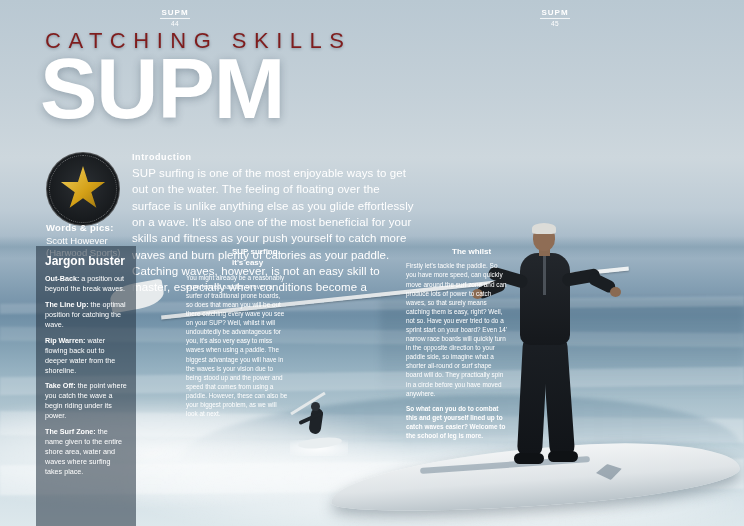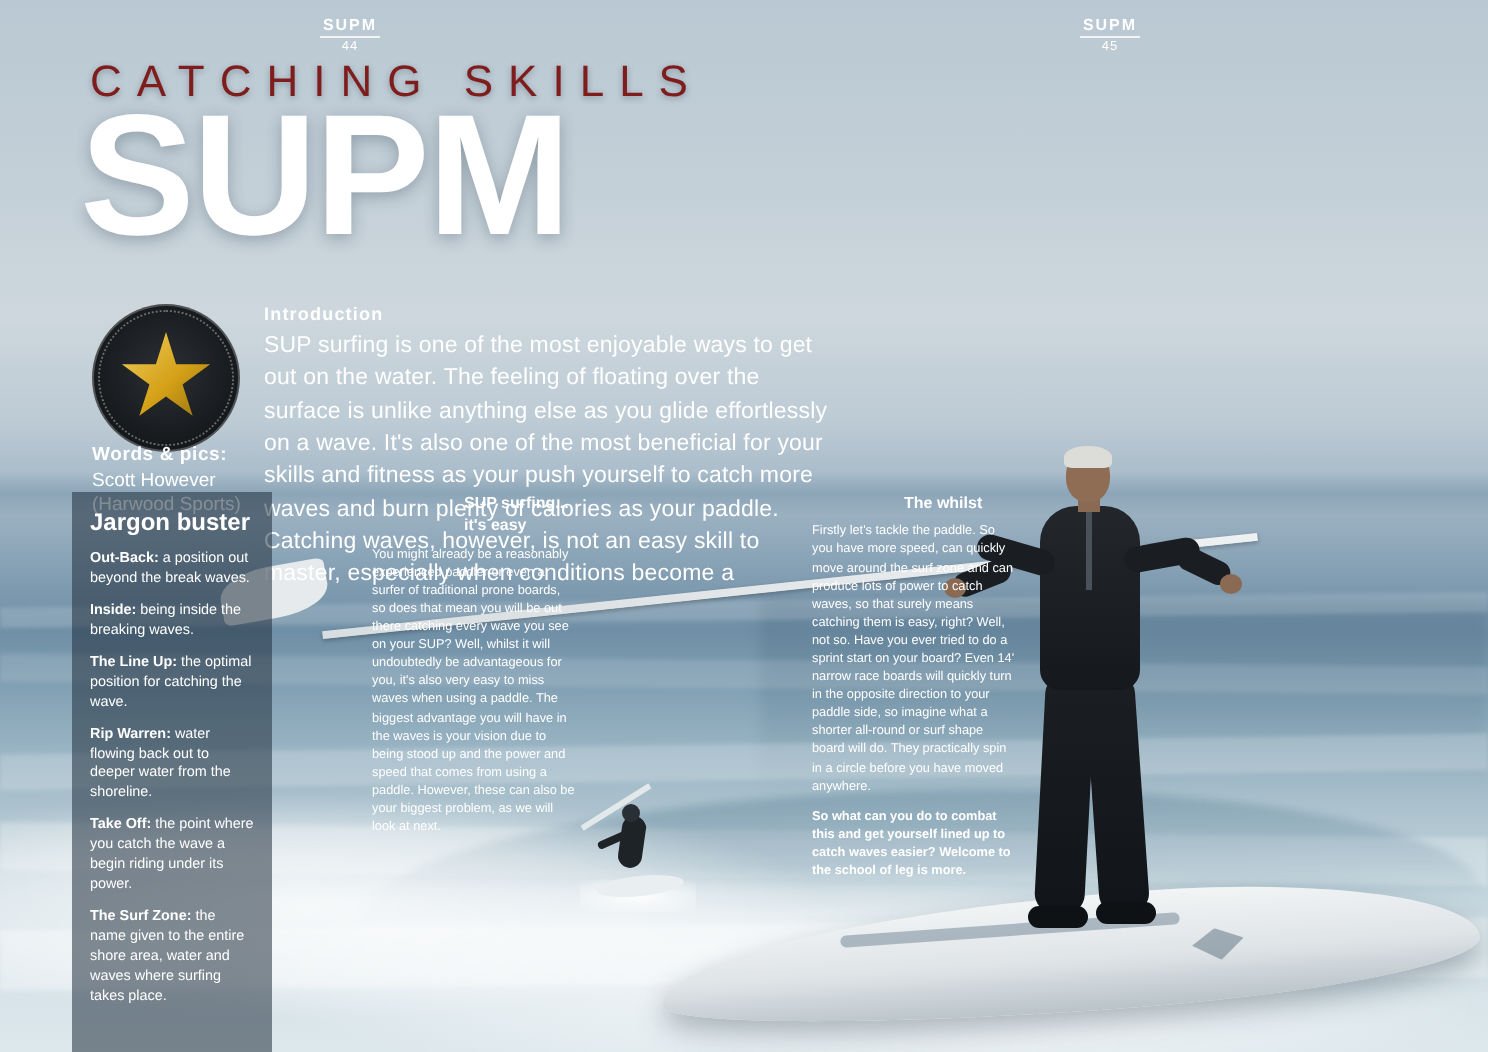--- a/index.html
+++ b/index.html
@@ -340,21 +340,20 @@
 
   <div class="intro">
     <h3>Introduction</h3>
     <p>SUP surfing is one of the most enjoyable ways to get out on the water. The feeling of floating over the surface is unlike anything else as you glide effortlessly on a wave. It's also one of the most beneficial for your skills and fitness as your push yourself to catch more waves and burn plenty of calories as your paddle. Catching waves, however, is not an easy skill to master, especially when conditions become a</p>
   </div>
 
   <div class="jargon">
     <h4>Jargon buster</h4>
     <div id="jargon-terms">
         <div class="term"><b>Out-Back: </b>a position out beyond the break waves.</div>
-        <div class="term"><b>Inside: </b>being inside the breaking waves.</div>
         <div class="term"><b>The Line Up: </b>the optimal position for catching the wave.</div>
         <div class="term"><b>Rip Warren: </b>water flowing back out to deeper water from the shoreline.</div>
         <div class="term"><b>Take Off: </b>the point where you catch the wave a begin riding under its power.</div>
         <div class="term"><b>The Surf Zone: </b>the name given to the entire shore area, water and waves where surfing takes place.</div>
       </div>
   </div>
 
   <div class="col c1">
     <div class="colwrap">
       <h5>SUP surfing... it's easy</h5>

